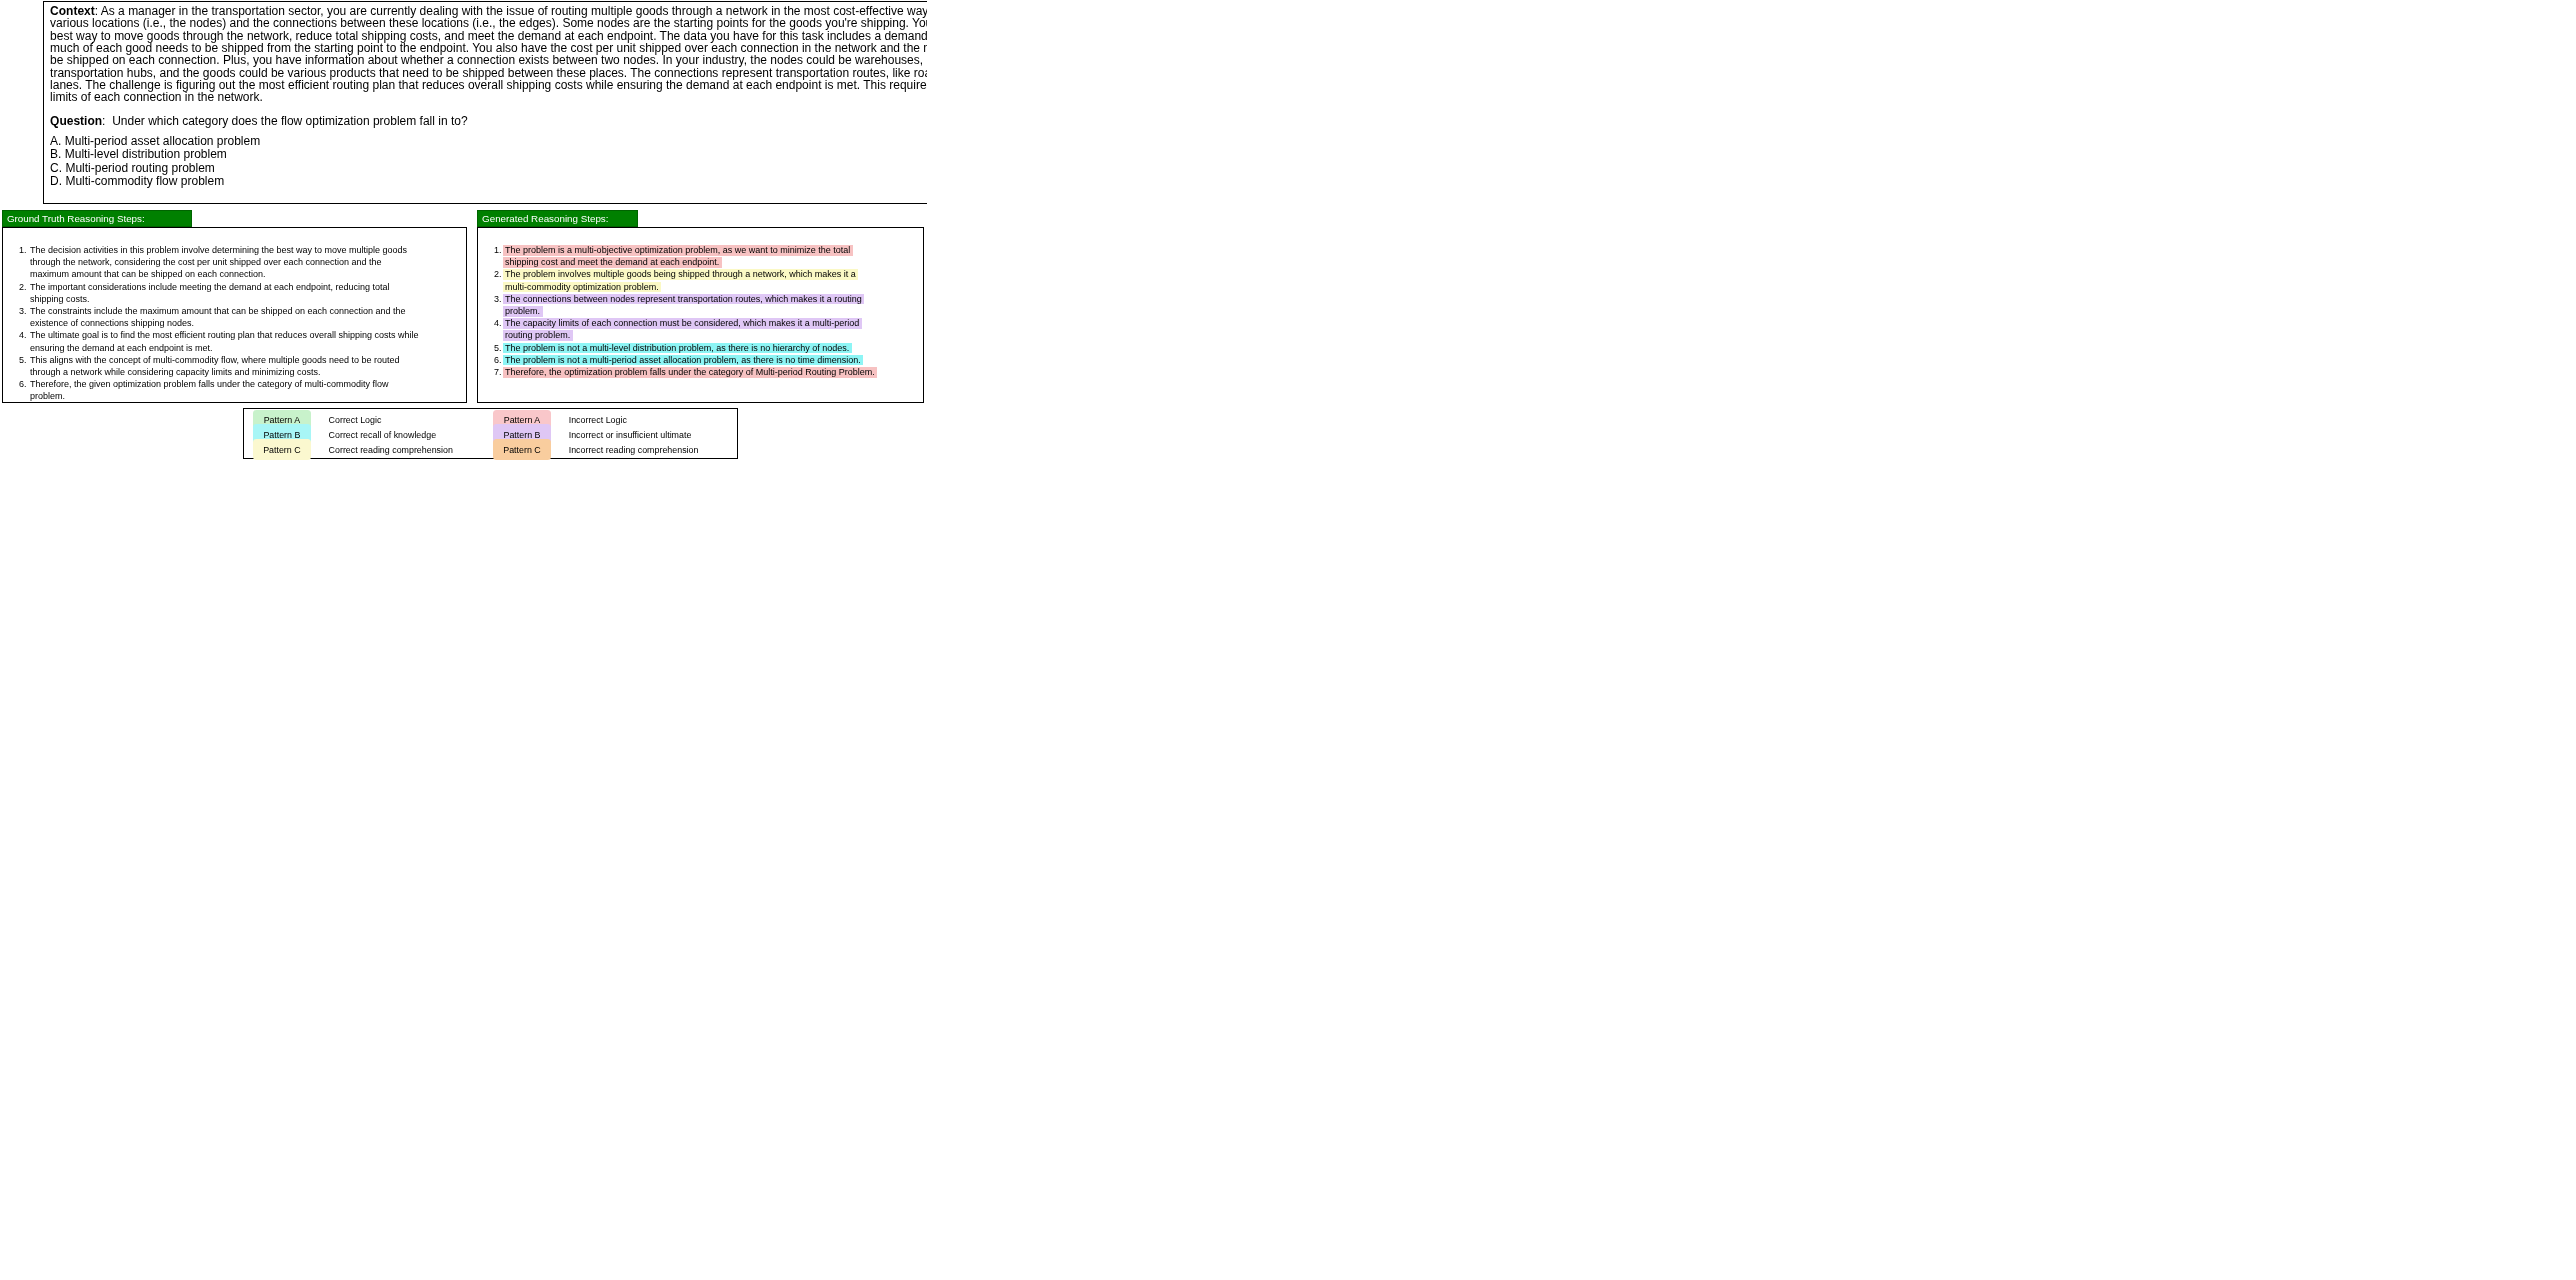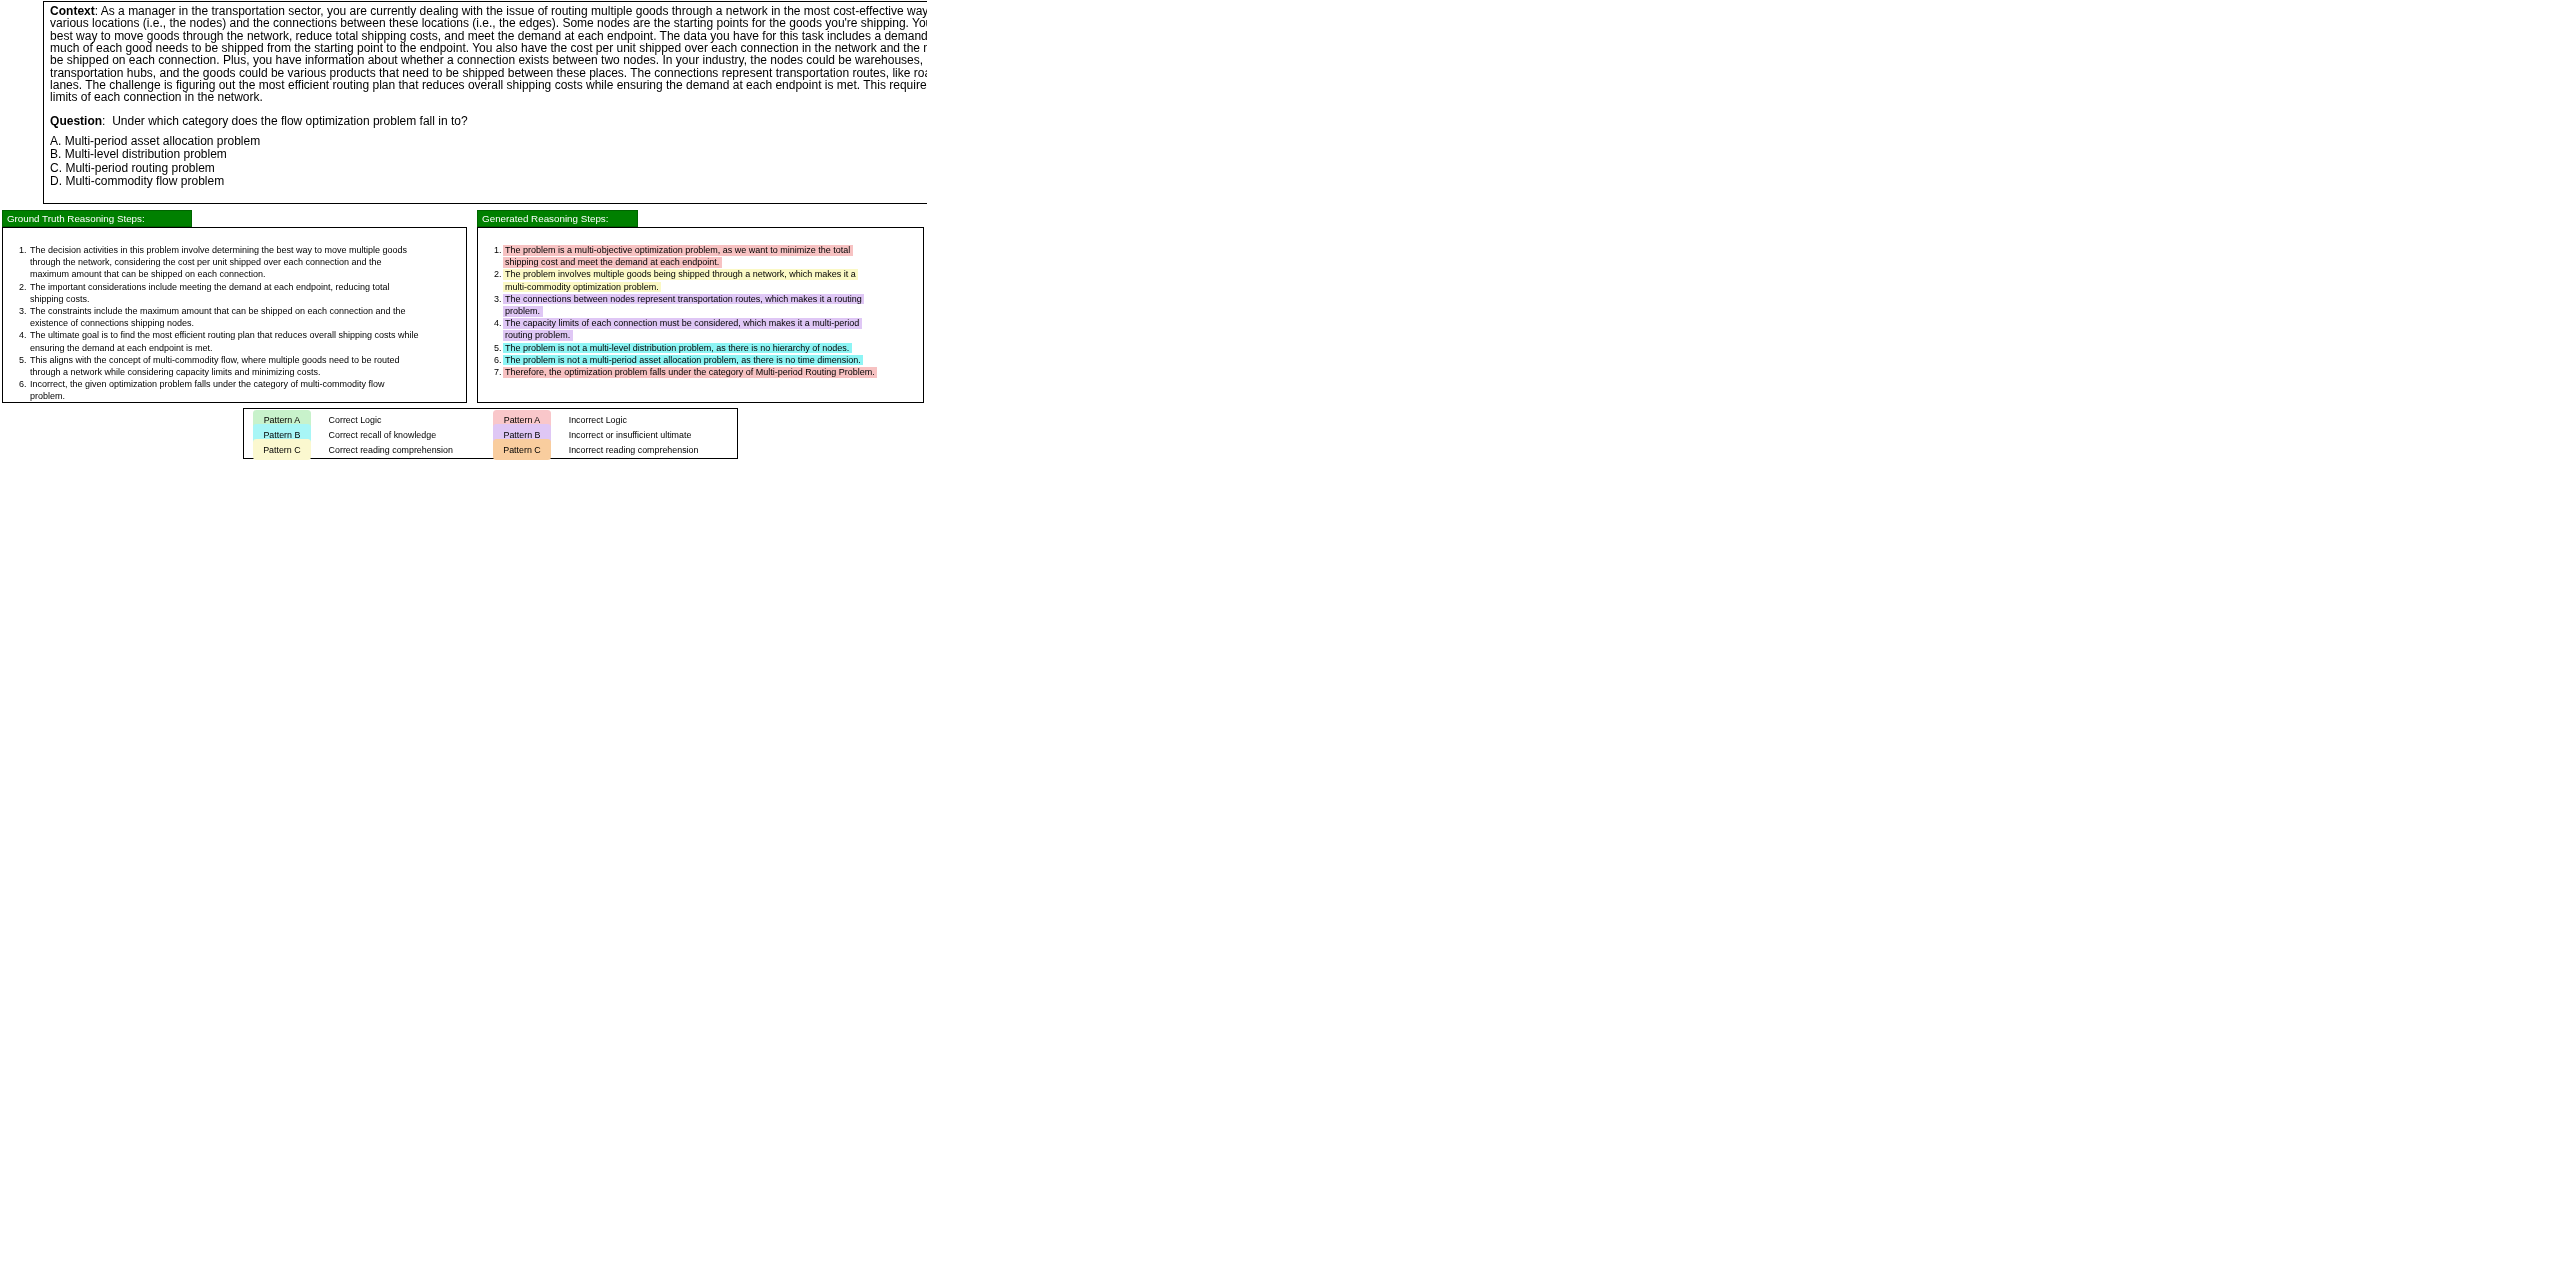--- a/index.html
+++ b/index.html
@@ -117,21 +117,21 @@
     <div class="step">
       <span class="num">4.</span>
       <span class="lines"><span class="line">The ultimate goal is to find the most efficient routing plan that reduces overall shipping costs while</span><br><span class="line">ensuring the demand at each endpoint is met.</span></span>
     </div>
     <div class="step">
       <span class="num">5.</span>
       <span class="lines"><span class="line">This aligns with the concept of multi-commodity flow, where multiple goods need to be routed</span><br><span class="line">through a network while considering capacity limits and minimizing costs.</span></span>
     </div>
     <div class="step">
       <span class="num">6.</span>
-      <span class="lines"><span class="line">Incorrect, the given optimization problem falls under the category of multi-commodity flow</span><br><span class="line">problem.</span></span>
+      <span class="lines"><span class="line">Therefore, the given optimization problem falls under the category of multi-commodity flow</span><br><span class="line">problem.</span></span>
     </div>
   </div>
 <div class="box panel" id="gen-box">
     <div class="step">
       <span class="num">1.</span>
       <span class="lines"><span class="line" style="background-color: rgb(247, 194, 194);">The problem is a multi-objective optimization problem, as we want to minimize the total</span><br><span class="line" style="background-color: rgb(247, 194, 194);">shipping cost and meet the demand at each endpoint.</span></span>
     </div>
     <div class="step">
       <span class="num">2.</span>
       <span class="lines"><span class="line" style="background-color: rgb(251, 249, 197);">The problem involves multiple goods being shipped through a network, which makes it a</span><br><span class="line" style="background-color: rgb(251, 249, 197);">multi-commodity optimization problem.</span></span>

